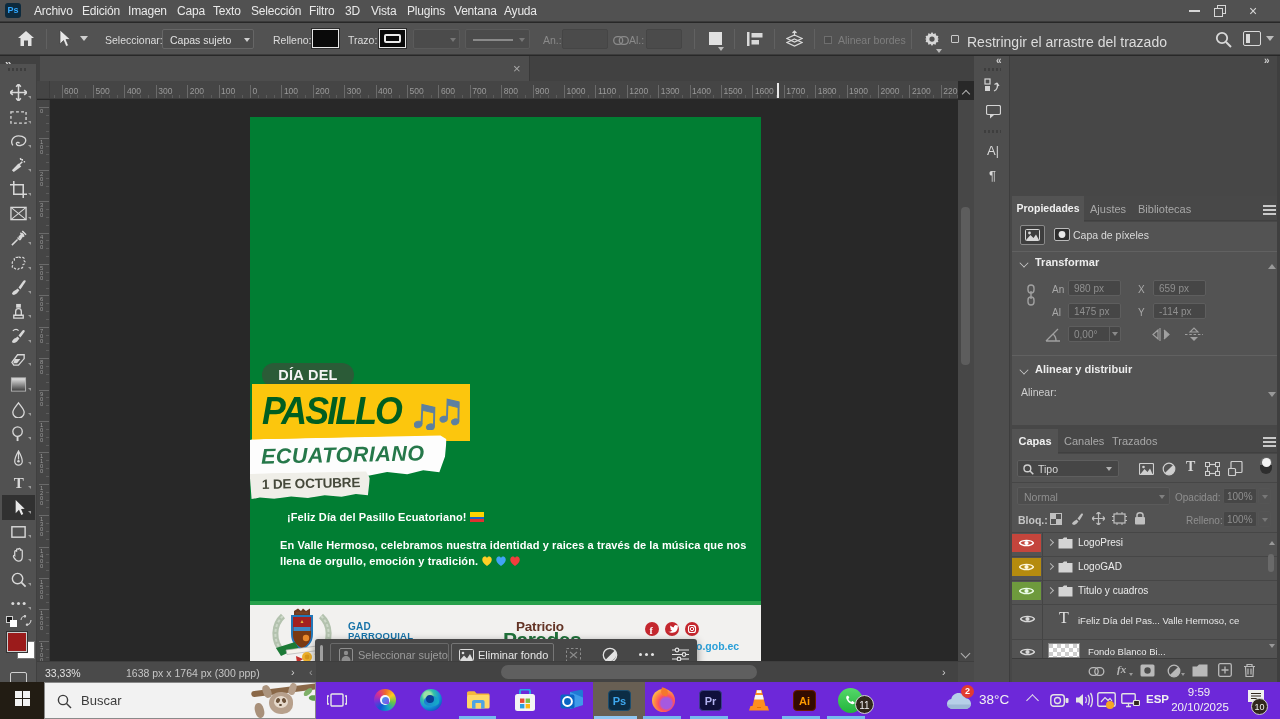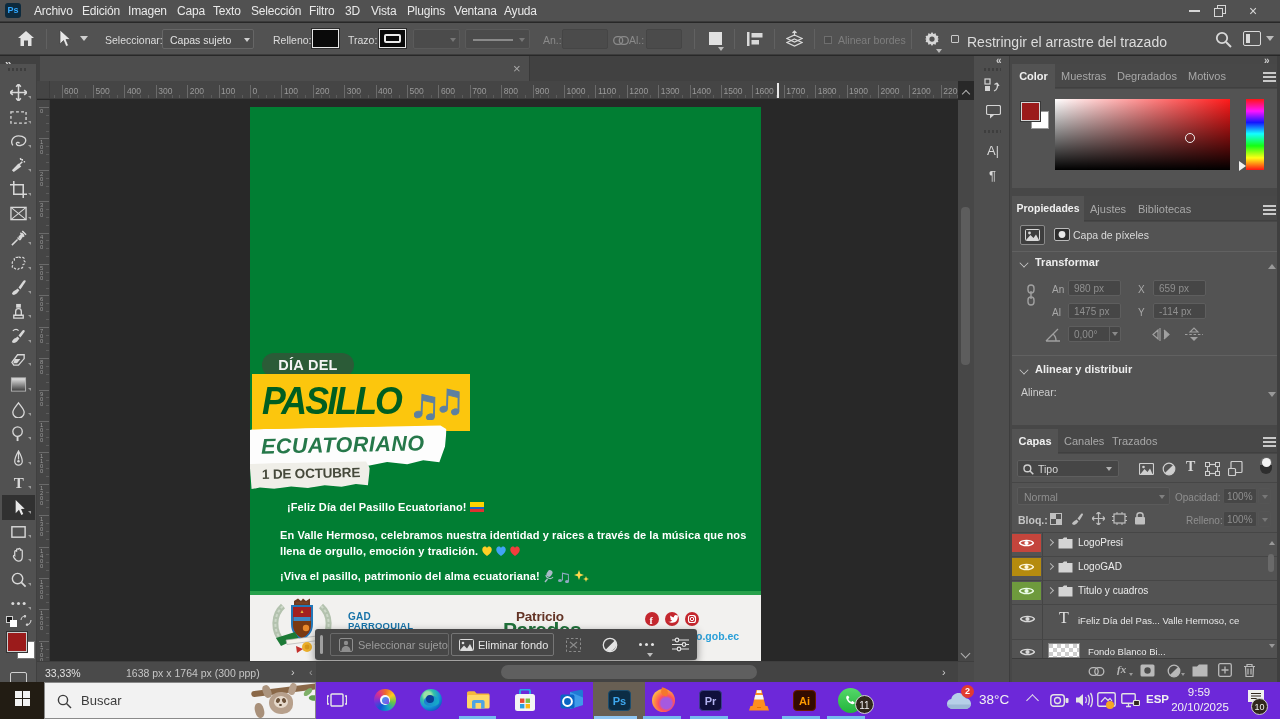--- a/index.html
+++ b/index.html
@@ -472,21 +472,21 @@
       <div class="abs" style="left:9px;top:517.3px;width:4px;height:1px;background:#5c5c5c;"></div>
       <div class="abs" style="left:9px;top:525.1px;width:4px;height:1px;background:#5c5c5c;"></div>
       <div class="abs" style="left:9px;top:532.9px;width:4px;height:1px;background:#5c5c5c;"></div>
       <div class="abs" style="left:2px;top:540.8px;width:11px;height:1px;background:#6a6a6a;"></div>
       <div class="abs" style="left:3px;top:542.8px;font-size:5.8px;line-height:5px;color:#9a9a9a;">1<br>7<br>0<br>0</div>
       <div class="abs" style="left:9px;top:548.6px;width:4px;height:1px;background:#5c5c5c;"></div>
       <div class="abs" style="left:9px;top:556.5px;width:4px;height:1px;background:#5c5c5c;"></div>
     </div>
 
 <div class="abs" id="docarea" style="left:50px;top:100px;width:908px;height:561px;background:#282828;overflow:hidden;">
-  <div class="abs" id="canvas" style="left:200px;top:7px;width:511px;height:554px;background:#017e33;overflow:hidden;">
+  <div class="abs" id="canvas" style="left:200px;top:17px;width:511px;height:554px;background:#017e33;overflow:hidden;">
 
     <div class="abs" style="left:12px;top:246px;width:92px;height:24px;background:#2b5b37;border-radius:12px;color:#f4f4f4;font-weight:bold;font-size:14.5px;text-align:center;line-height:24px;letter-spacing:0.3px;">DÍA DEL</div>
     <div class="abs" style="left:2px;top:267px;width:218px;height:57px;background:#fcc60d;"></div>
     <div class="abs" style="left:12px;top:273px;font-style:italic;font-weight:bold;font-size:38px;color:#005e20;letter-spacing:-2px;transform:scaleX(0.94) scaleY(1.0);transform-origin:left top;">PASILLO</div>
     <svg class="abs" style="left:164px;top:279px;" width="46" height="34" viewBox="0 0 52 38">
       <g fill="#5d80a0" stroke="#5d80a0">
         <ellipse cx="4.5" cy="32" rx="4.5" ry="3.6" transform="rotate(-15 4.5 32)"></ellipse>
         <ellipse cx="18.5" cy="35" rx="4.5" ry="3.6" transform="rotate(-15 18.5 35)"></ellipse>
         <path d="M8.5 31.5 L9.5 10 L23 13 L22.5 34.5" fill="none" stroke-width="2.2"></path>
         <path d="M9.5 10 L23 13 L23 19 L9.5 16 Z" stroke-width="1"></path>
@@ -499,36 +499,20 @@
     <div class="abs" style="left:-4px;top:320px;width:201px;height:40px;background:#fdfdfd;transform:rotate(-1.4deg);clip-path:polygon(0 6%,3% 0,97% 2%,100% 12%,99% 55%,96% 94%,88% 88%,80% 97%,70% 90%,60% 99%,48% 91%,38% 100%,28% 92%,18% 99%,9% 93%,2% 98%,1% 60%);"></div>
     <div class="abs" style="left:11px;top:326px;font-style:italic;font-weight:600;font-size:21.5px;color:#26784a;transform:rotate(-1.2deg);letter-spacing:0.5px;">ECUATORIANO</div>
     <div class="abs" style="left:0px;top:355px;width:120px;height:26px;background:#efeee8;transform:rotate(-1.6deg);clip-path:polygon(0 0,97% 4%,100% 30%,98% 96%,88% 90%,76% 99%,62% 91%,48% 100%,34% 92%,20% 99%,8% 93%,1% 98%);"></div>
     <div class="abs" style="left:12px;top:359px;font-weight:bold;font-size:13.5px;color:#45483a;transform:rotate(-1.2deg);letter-spacing:-0.2px;">1 DE OCTUBRE</div>
 
     <div class="abs" style="left:37px;top:394px;font-size:11px;font-weight:bold;color:#fff;letter-spacing:0.1px;">¡Feliz Día del Pasillo Ecuatoriano! <span style="display:inline-block;width:14px;height:10px;vertical-align:-1px;background:linear-gradient(to bottom,#ffd400 0 50%,#1a63c4 50% 75%,#e03131 75% 100%);"></span></div>
     <div class="abs" style="left:30px;top:421px;width:476px;font-size:11px;font-weight:bold;color:#fff;line-height:15.5px;letter-spacing:0.1px;">En Valle Hermoso, celebramos nuestra identidad y raices a través de la música que nos llena de orgullo, emoción y tradición. <svg style="display:inline-block;vertical-align:-2px;" width="40" height="12" viewBox="0 0 40 12">
             <path d="M6 11 C2 8 0.5 5.5 1.5 3.2 C2.4 1.2 5 1 6 3 C7 1 9.6 1.2 10.5 3.2 C11.5 5.5 10 8 6 11 Z" fill="#ffcf26"></path>
             <path d="M20 11 C16 8 14.5 5.5 15.5 3.2 C16.4 1.2 19 1 20 3 C21 1 23.6 1.2 24.5 3.2 C25.5 5.5 24 8 20 11 Z" fill="#41a4f5"></path>
             <path d="M34 11 C30 8 28.5 5.5 29.5 3.2 C30.4 1.2 33 1 34 3 C35 1 37.6 1.2 38.5 3.2 C39.5 5.5 38 8 34 11 Z" fill="#f23d3d"></path>
-          </svg></div>
-    <div class="abs" style="left:30px;top:462px;font-size:11px;font-weight:bold;color:#fff;letter-spacing:0.1px;">¡Viva el pasillo, patrimonio del alma ecuatoriana! <svg style="display:inline-block;vertical-align:-3px;" width="46" height="14" viewBox="0 0 46 14">
-            <g fill="#a9bac8">
-              <rect x="4" y="1" width="5" height="7" rx="2.5" transform="rotate(30 6.5 4.5)"></rect>
-              <path d="M3 6 C3 9 8 11 10 8" stroke="#a9bac8" stroke-width="1.2" fill="none"></path>
-              <path d="M4.5 10 L2 13" stroke="#a9bac8" stroke-width="1.4"></path>
-            </g>
-            <g fill="#8fa9c0">
-              <ellipse cx="17" cy="11.5" rx="2" ry="1.6"></ellipse>
-              <ellipse cx="24" cy="12.5" rx="2" ry="1.6"></ellipse>
-              <path d="M18.8 11.5 L19 3.5 L25.8 5 L26 12.5 L24.9 12.5 L24.9 6 L20 4.9 L20 11.5 Z"></path>
-            </g>
-            <g fill="#ffd84d">
-              <path d="M36 1 L37.3 4.7 L41 6 L37.3 7.3 L36 11 L34.7 7.3 L31 6 L34.7 4.7 Z"></path>
-              <path d="M43 7 L43.8 9.2 L46 10 L43.8 10.8 L43 13 L42.2 10.8 L40 10 L42.2 9.2 Z"></path>
-            </g>
           </svg></div>
 
     <div class="abs" style="left:0;top:484px;width:511px;height:4px;background:#28a14c;"></div>
     <div class="abs" style="left:0;top:488px;width:511px;height:66px;background:#f2f1ef;"></div>
 
     <svg class="abs" style="left:20px;top:490px;" width="64" height="58" viewBox="0 0 64 58">
       <path d="M13 9 C3 18 3 34 12 44" fill="none" stroke="#b3c2ae" stroke-width="6"></path>
       <path d="M51 9 C61 18 61 34 52 44" fill="none" stroke="#b3c2ae" stroke-width="6"></path>
       <path d="M13 9 C3 18 3 34 12 44" fill="none" stroke="#cdd8c9" stroke-width="2" stroke-dasharray="3 2"></path>
       <path d="M51 9 C61 18 61 34 52 44" fill="none" stroke="#cdd8c9" stroke-width="2" stroke-dasharray="3 2"></path>
@@ -630,36 +614,20 @@
     <rect x="0.5" y="0.5" width="14" height="9" rx="1.5" fill="none" stroke="#d4d4d4" stroke-width="1.2"></rect>
     <path d="M4 10 L4 13.5 L8 10" fill="#d4d4d4"></path>
   </svg>
   <div class="abs" style="left:10px;top:74px;width:17px;height:3px;background:repeating-linear-gradient(90deg,#3e3e3e 0 2px,transparent 2px 4px);"></div>
   <div class="abs" style="left:13px;top:87px;font-size:13px;color:#d8d8d8;">A<span style="font-size:12px;">|</span></div>
   <div class="abs" style="left:15px;top:112px;font-size:13px;color:#d8d8d8;">¶</div>
 
   <div class="abs" style="left:303px;top:0;width:3px;height:626px;background:#3f3f3f;"></div>
   <div class="abs" style="left:290px;top:-1px;font-size:10px;color:#cfcfcf;font-weight:bold;letter-spacing:-1px;">»</div>
 
-  <div class="abs" style="left:38px;top:8px;width:265px;height:124px;">
-    <div class="abs" style="left:0;top:0;width:265px;height:24px;background:#484848;border-bottom:1px solid #404040;"></div>
-    <div class="abs" style="left:0;top:0;width:43px;height:25px;background:#535353;color:#f0f0f0;font-size:11px;font-weight:bold;text-align:center;line-height:24px;">Color</div>
-    <div class="abs" style="left:49px;top:6px;font-size:11px;color:#a8a8a8;">Muestras</div>
-    <div class="abs" style="left:105px;top:6px;font-size:11px;color:#a8a8a8;">Degradados</div>
-    <div class="abs" style="left:176px;top:6px;font-size:11px;color:#a8a8a8;">Motivos</div>
-    <div class="abs" style="left:251px;top:8px;width:13px;height:2px;background:#c9c9c9;box-shadow:0 4px #c9c9c9, 0 8px #c9c9c9;"></div>
-    <div class="abs" style="left:0;top:25px;width:265px;height:99px;background:#535353;">
-      <div class="abs" style="left:19px;top:22px;width:18px;height:18px;background:#fff;border:1px solid #9a9a9a;"></div>
-      <div class="abs" style="left:9px;top:13px;width:19px;height:19px;background:#9b1b1b;border:1px solid #d6d6d6;outline:1px solid #383838;"></div>
-      <div class="abs" style="left:43px;top:10px;width:175px;height:71px;background:linear-gradient(to top,#000 0%,rgba(0,0,0,0) 100%),linear-gradient(to right,#ffffff 0%,#ff1a1a 100%);"></div>
-      <div class="abs" style="left:173px;top:44px;width:10px;height:10px;border:1.6px solid #f0f0f0;border-radius:50%;"></div>
-      <div class="abs" style="left:227px;top:72px;width:0;height:0;border:5px solid transparent;border-left:7px solid #f0f0f0;"></div>
-      <div class="abs" style="left:234px;top:10px;width:18px;height:71px;background:linear-gradient(to bottom,#ff1414 0%,#ff14ff 17%,#1414ff 33%,#14ffff 49%,#14ff14 66%,#ffff14 83%,#ff1414 100%);"></div>
-    </div>
-  </div>
 
   <div class="abs" style="left:38px;top:140px;width:265px;height:229px;">
     <div class="abs" style="left:0;top:0;width:265px;height:25px;background:#484848;border-bottom:1px solid #404040;"></div>
     <div class="abs" style="left:0;top:0;width:72px;height:26px;background:#535353;color:#f0f0f0;font-size:10.5px;font-weight:bold;text-align:center;line-height:25px;">Propiedades</div>
     <div class="abs" style="left:78px;top:7px;font-size:11px;color:#a8a8a8;">Ajustes</div>
     <div class="abs" style="left:126px;top:7px;font-size:11px;color:#a8a8a8;">Bibliotecas</div>
     <div class="abs" style="left:251px;top:9px;width:13px;height:2px;background:#c9c9c9;box-shadow:0 4px #c9c9c9, 0 8px #c9c9c9;"></div>
     <div class="abs" style="left:0;top:26px;width:265px;height:203px;background:#535353;">
       <div class="abs" style="left:8px;top:3px;width:25px;height:20px;background:#3e3e3e;border:1px solid #8a8a8a;border-radius:2px;">
         <svg class="abs" style="left:4px;top:3px;" width="15" height="12" viewBox="0 0 15 12">

